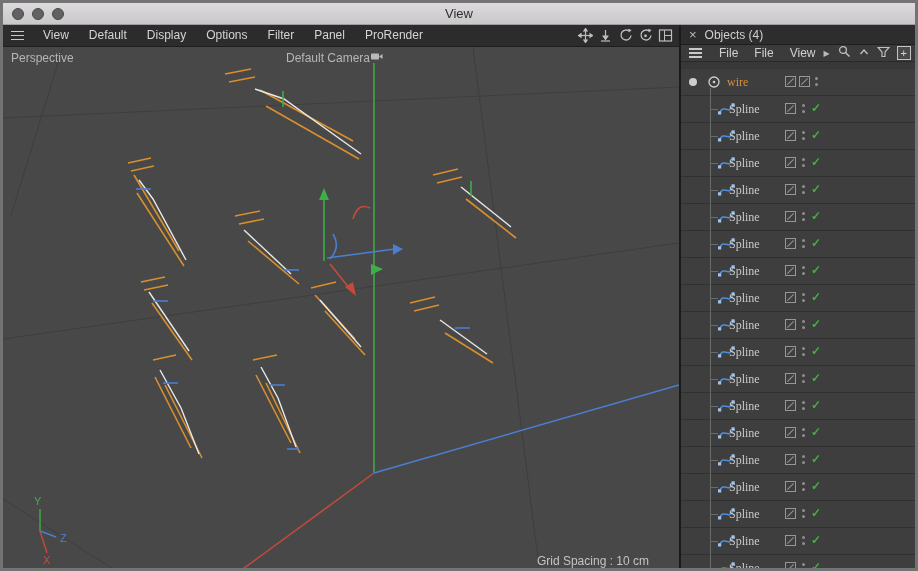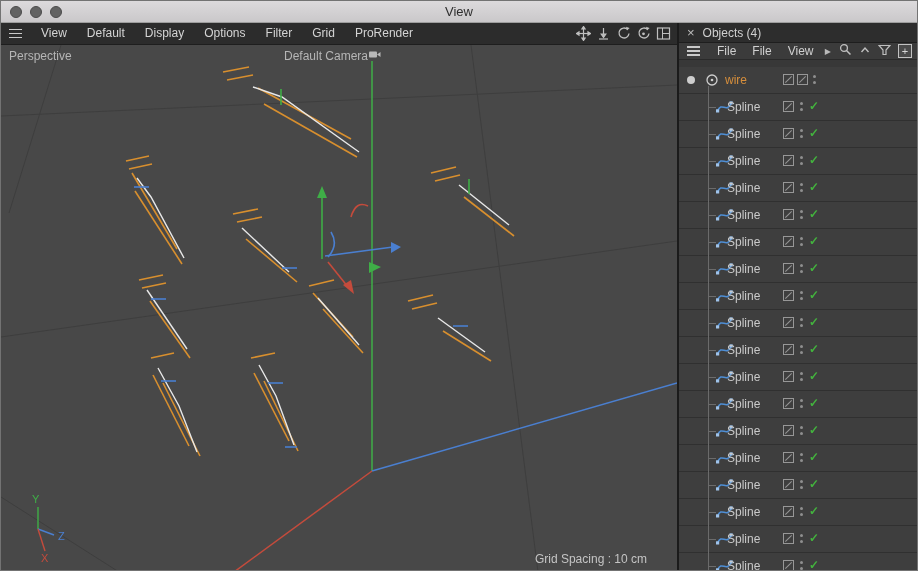--- a/index.html
+++ b/index.html
@@ -1,16 +1,16 @@
 <!DOCTYPE html>
 <html><head>
 <meta charset="utf-8">
 <style>
   html,body{margin:0;padding:0;background:#e9e9e9;font-family:"Liberation Sans",sans-serif;}
-  .window{position:relative;width:918px;height:571px;background:#2d2d2d;border:1px solid #737373;
+  .window{position:relative;width:918px;height:571px;background:#2d2d2d;border:3px solid #737373;
           box-sizing:border-box;overflow:hidden;}
 
   
   .titlebar{position:absolute;top:0;left:0;right:0;height:22px;
             background:linear-gradient(#dcdadc,#cac8ca);border-bottom:1px solid #9e9e9e;box-sizing:border-box;}
   .traffic{position:absolute;left:9px;top:5px;display:flex;gap:8px;}
   .tl{width:12px;height:12px;border-radius:50%;background:#626262;border:1px solid #4b4b4b;box-sizing:border-box;}
   .win-title{text-align:center;line-height:21px;font-size:13px;color:#2e2e2e;}
 
   
@@ -38,21 +38,21 @@
   .close-x{color:#bdbdbd;font-size:13px;margin:0 8px;line-height:19px;}
   .panel-title{color:#d0d0d0;font-size:12px;}
   .panel-toolbar{height:17px;background:#3b3b3b;border-bottom:1px solid #2a2a2a;display:flex;align-items:center;box-sizing:border-box;}
   .pmenu-item{color:#d0d0d0;font-size:12px;padding:0 8px;}
   .pt-right{margin-left:auto;display:flex;align-items:center;gap:7px;padding-right:5px;}
   .expand-arrow{font-size:8px;color:#b9b9b9;}
   .plus-btn{width:14px;height:14px;border:1px solid #c2c2c2;box-sizing:border-box;color:#d6d6d6;
             font-size:11px;line-height:12px;text-align:center;background:#4a4a4a;}
 
   .obj-list{position:absolute;top:44px;left:0;right:0;bottom:0;overflow:hidden;}
-  .row{position:relative;height:26px;background:#3e3e3e;border-bottom:1px solid #303030;box-sizing:content-box;}
+  .row{position:relative;height:26px;background:#3e3e3e;border-bottom:1px solid #303030;box-sizing:content-box;font-family:Liberation Serif, serif;}
   .vline{position:absolute;left:29px;top:0;bottom:-1px;width:1px;background:#6b6b6b;}
   .rootline{position:absolute;left:29px;top:19px;bottom:-1px;width:1px;background:#6b6b6b;}
   .hstub{position:absolute;left:29px;top:13px;width:8px;height:1px;background:#6b6b6b;}
   .obj-icon{position:absolute;left:37px;top:6px;}
   .obj-label{position:absolute;left:48px;top:6px;font-size:12px;color:#c9c9c9;}
   .kbox{position:absolute;left:104px;top:7px;width:11px;height:11px;border:1px solid #979797;box-sizing:border-box;overflow:hidden;}
   .kbox::after{content:"";position:absolute;left:0;top:4px;width:9px;height:1px;background:#979797;transform:rotate(-45deg);}
   .kbox2{left:118px;}
   .vdots{position:absolute;left:121px;top:8px;display:flex;flex-direction:column;gap:3px;}
   .vdots i{width:3px;height:3px;border-radius:50%;background:#8f8f8f;}
@@ -82,21 +82,21 @@
         <i></i>
         <i></i>
         <i></i>
       </span>
     <nav id="menu-items" style="display:flex;">
         <span class="menu-item">View</span>
         <span class="menu-item">Default</span>
         <span class="menu-item">Display</span>
         <span class="menu-item">Options</span>
         <span class="menu-item">Filter</span>
-        <span class="menu-item">Grid</span>
+        <span class="menu-item">Panel</span>
         <span class="menu-item">ProRender</span>
       </nav>
     <div class="mb-icons">
       <span>
           <svg width="15" height="15" viewBox="0 0 15 15">
             <g stroke="#bfbfbf" stroke-width="1.2" fill="#bfbfbf">
               <line x1="7.5" y1="3" x2="7.5" y2="12"></line>
               <line x1="3" y1="7.5" x2="12" y2="7.5"></line>
               <polygon points="7.5,0.5 5.9,3 9.1,3"></polygon>
               <polygon points="7.5,14.5 5.9,12 9.1,12"></polygon>

